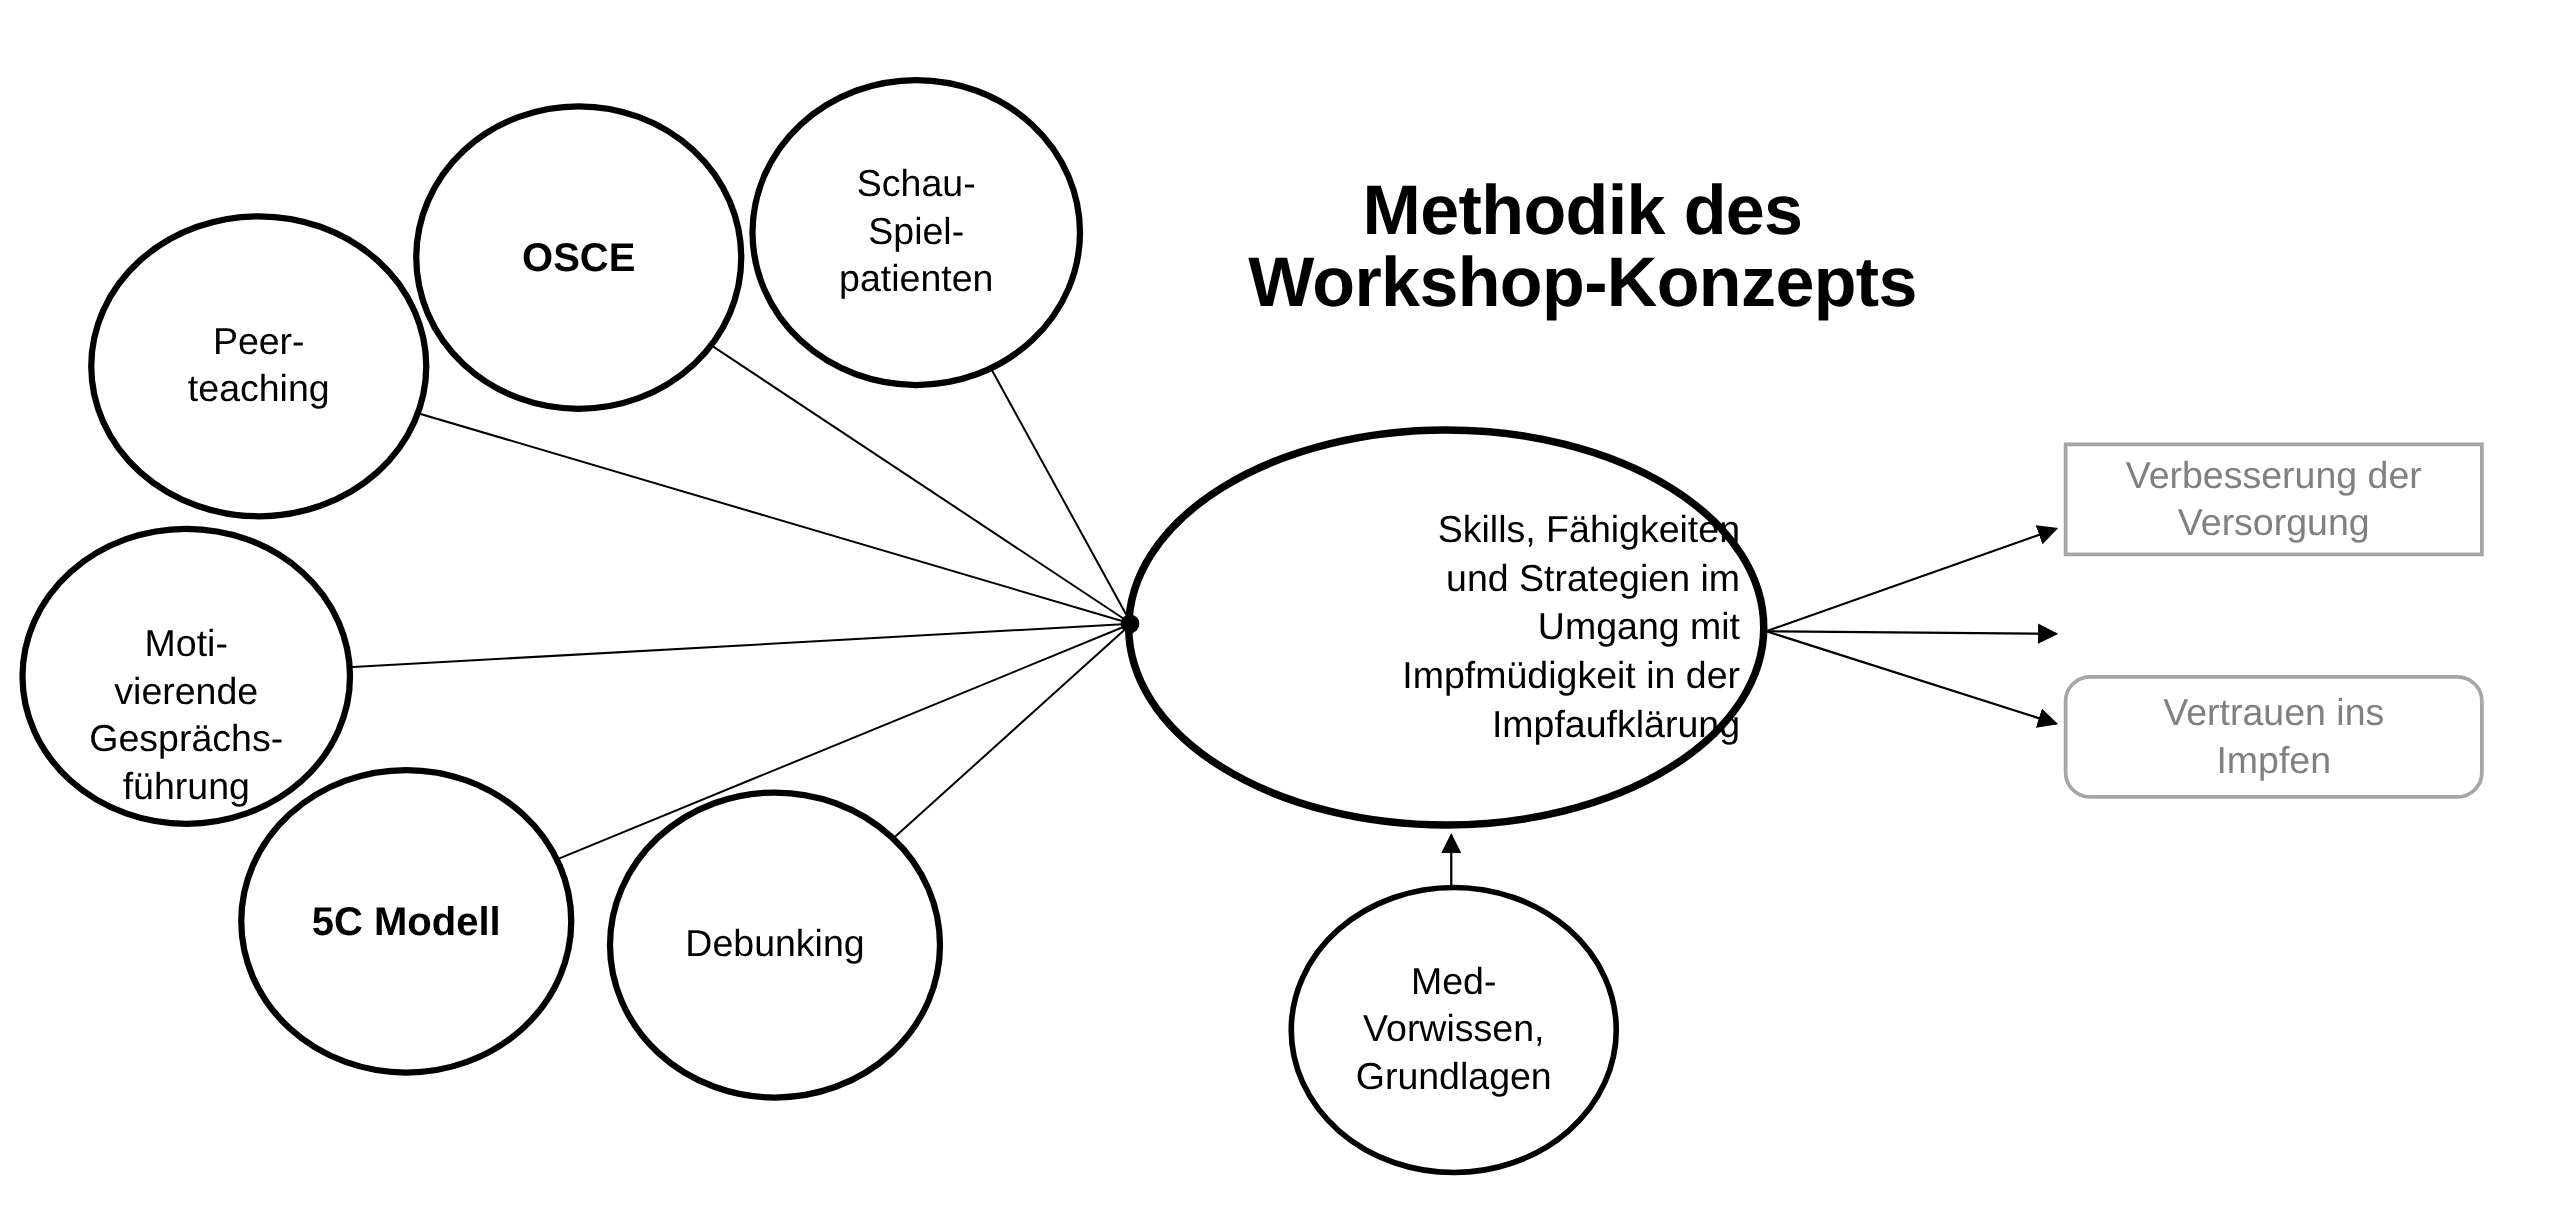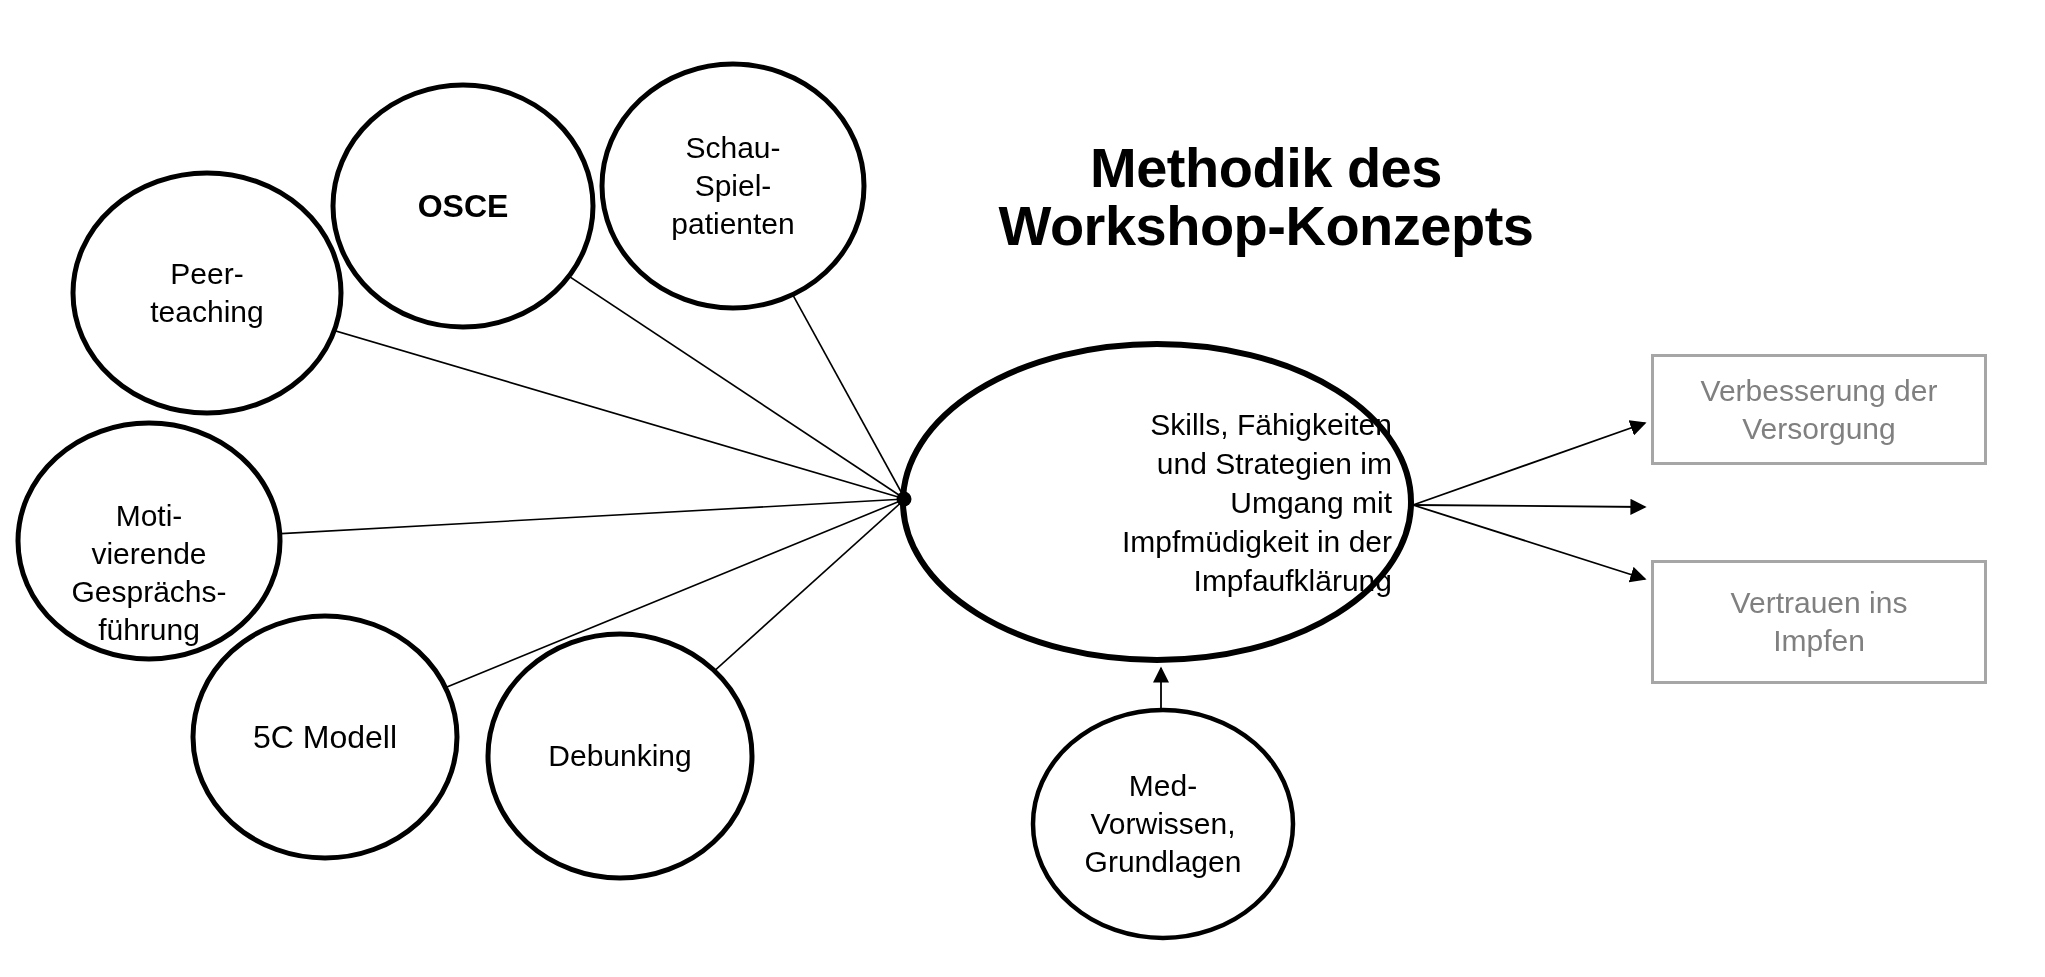--- a/index.html
+++ b/index.html
@@ -54,23 +54,23 @@
     display:flex;
     align-items:center;
     justify-content:center;
     text-align:center;
     white-space:pre-line;
     color:#808080;
     font-size:30px;
     line-height:38px;
     background:#ffffff;
   }
-  .box1{top:354px;height:111px;}
+  .box1{top:354px;height:91px;}
   .box2{top:462px;height:95px;}
-  .box3{top:560px;height:124px;}
+  .box3{top:540px;height:99px;border-radius:21px;}
 </style>
 </head>
 <body>
 
 <div class="canvas">
 
   <svg class="diagram-svg" viewBox="0 0 2045 977">
     <defs>
       <marker id="arrowhead" viewBox="0 0 10 10" refX="9" refY="5" markerWidth="9" markerHeight="9" orient="auto">
         <path d="M0,0 L10,5 L0,10 z" fill="#000000"></path>
@@ -114,21 +114,21 @@
   <div class="label" style="left:207px;top:293px;">Peer-
 teaching</div>
   <div class="label" style="left:463px;top:206px;font-size:32px;font-weight:bold;">OSCE</div>
   <div class="label" style="left:733px;top:186px;">Schau-
 Spiel-
 patienten</div>
   <div class="label" style="left:149px;top:573px;">Moti-
 vierende
 Gesprächs-
 führung</div>
-  <div class="label" style="left:325px;top:737px;font-size:32px;">5C Modell</div>
+  <div class="label" style="left:325px;top:737px;font-size:32px;font-weight:bold;">5C Modell</div>
   <div class="label" style="left:620px;top:756px;">Debunking</div>
 
   <div class="label" style="left:1163px;top:824px;">Med-
 Vorwissen,
 Grundlagen</div>
 
   <div class="center-label">Skills, Fähigkeiten
 und Strategien im
 Umgang mit
 Impfmüdigkeit in der

